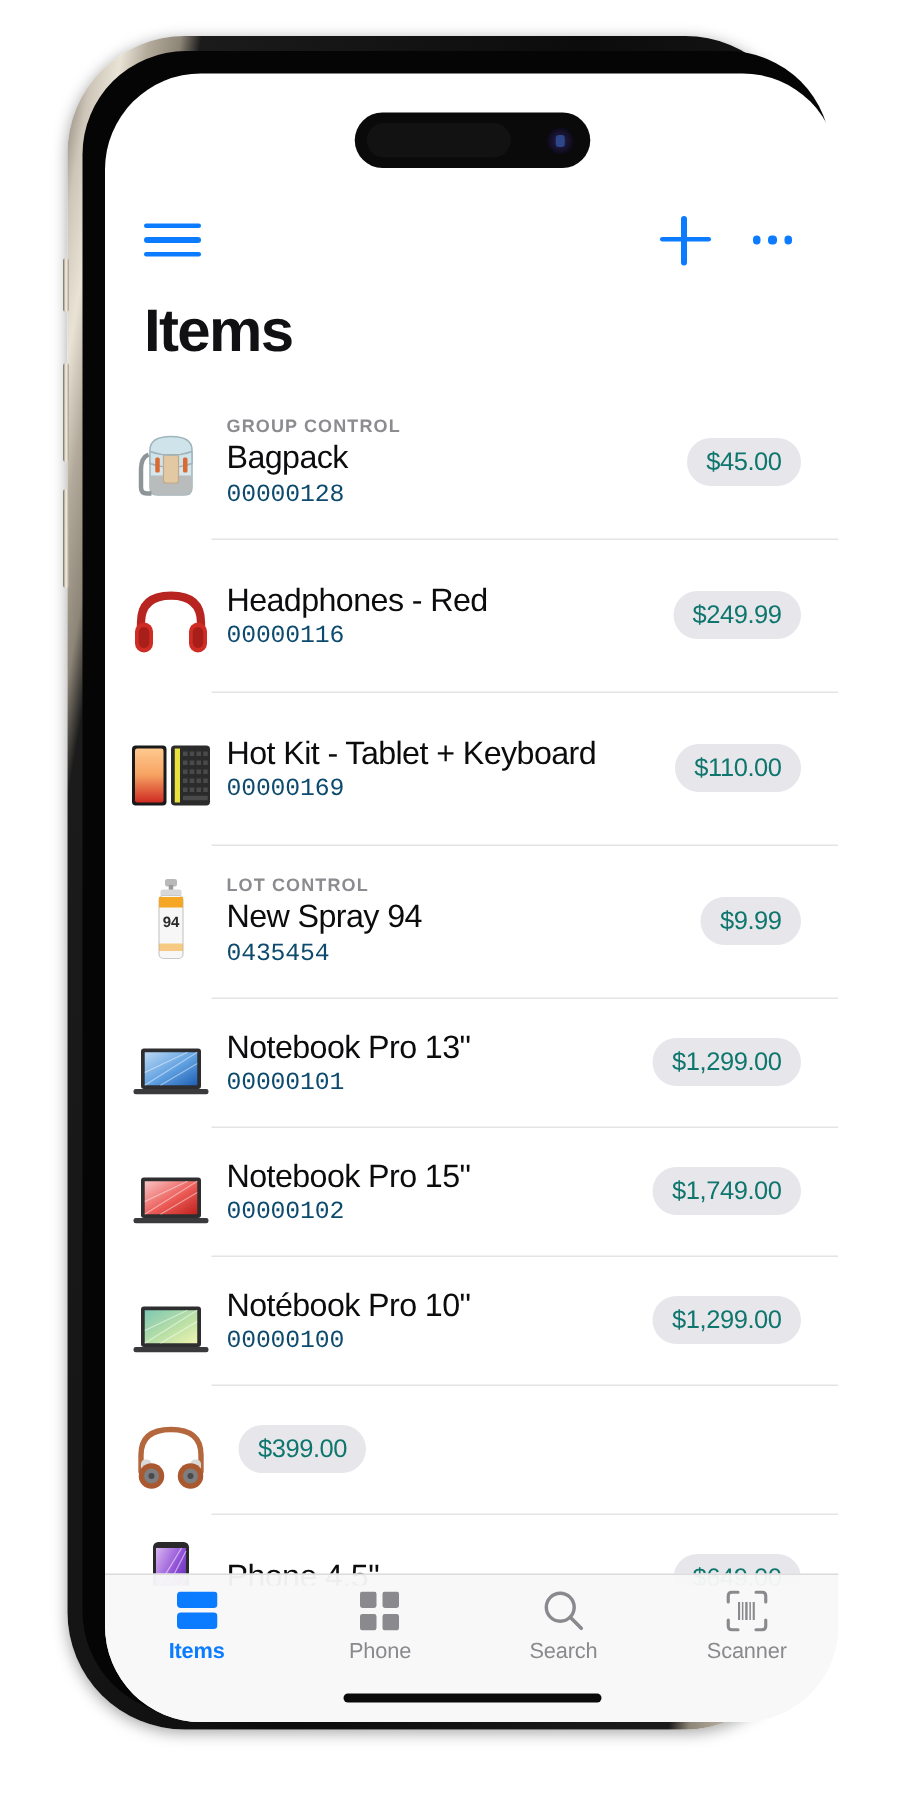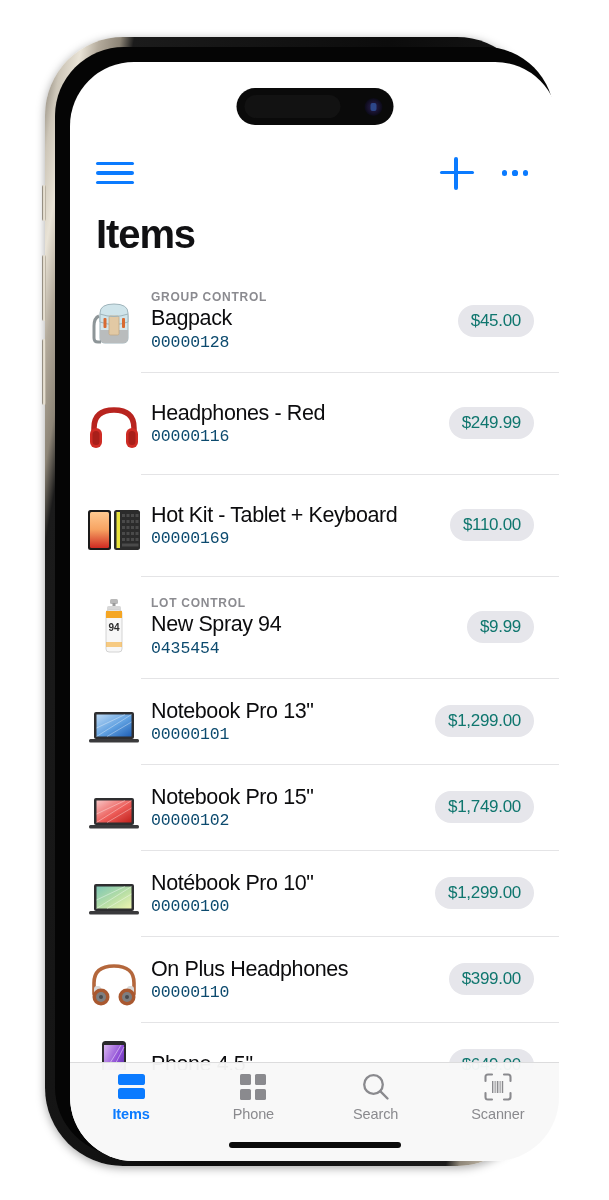--- a/index.html
+++ b/index.html
@@ -9,21 +9,21 @@
     height: 1200px;
     background: #ffffff;
     font-family: "Liberation Sans", sans-serif;
     overflow: hidden;
   }
 
   
   #device-frame {
     position: absolute;
     left: 45px;
-    top: 37px;
+    top: 24px;
     width: 490px;
     height: 1129px;
     border-radius: 78px;
     background: linear-gradient(100deg,
         #6e675c 0%, #cdc6b8 3%, #e9e3d6 5.5%,
         #b3aa9b 8%, #8d8577 11%,
         #1b1b1b 13%, #0c0c0c 50%, #1b1b1b 87%,
         #8d8577 89%, #b3aa9b 92%,
         #e9e3d6 94.5%, #cdc6b8 97%, #6e675c 100%);
     box-shadow: 0 2px 10px rgba(0,0,0,.35);
@@ -492,24 +492,20 @@
               <rect x="6" y="26" width="7" height="8" rx="3" fill="#d9d9d9"></rect>
               <rect x="39" y="26" width="7" height="8" rx="3" fill="#d9d9d9"></rect>
               <circle cx="13" cy="37" r="8.5" fill="#a9582f"></circle>
               <circle cx="39" cy="37" r="8.5" fill="#a9582f"></circle>
               <circle cx="13" cy="37" r="5" fill="#7e7e80"></circle>
               <circle cx="39" cy="37" r="5" fill="#7e7e80"></circle>
               <circle cx="13" cy="37" r="2" fill="#4a4a4c"></circle>
               <circle cx="39" cy="37" r="2" fill="#4a4a4c"></circle>
             </svg>
           </div>
-          <div class="row-text">
-            <div class="row-title">On Plus Headphones</div>
-            <div class="row-sku">00000110</div>
-          </div>
           <div class="price-badge">$399.00</div>
         </div>
 
         <div class="list-row">
           <div class="row-sep"></div>
           <div class="thumb">
             <svg width="34" height="52" viewBox="0 0 34 52">
               <defs>
                 <linearGradient id="phoneg" x1="0" y1="0" x2="1" y2="1">
                   <stop offset="0%" stop-color="#d9b6f0"></stop>

